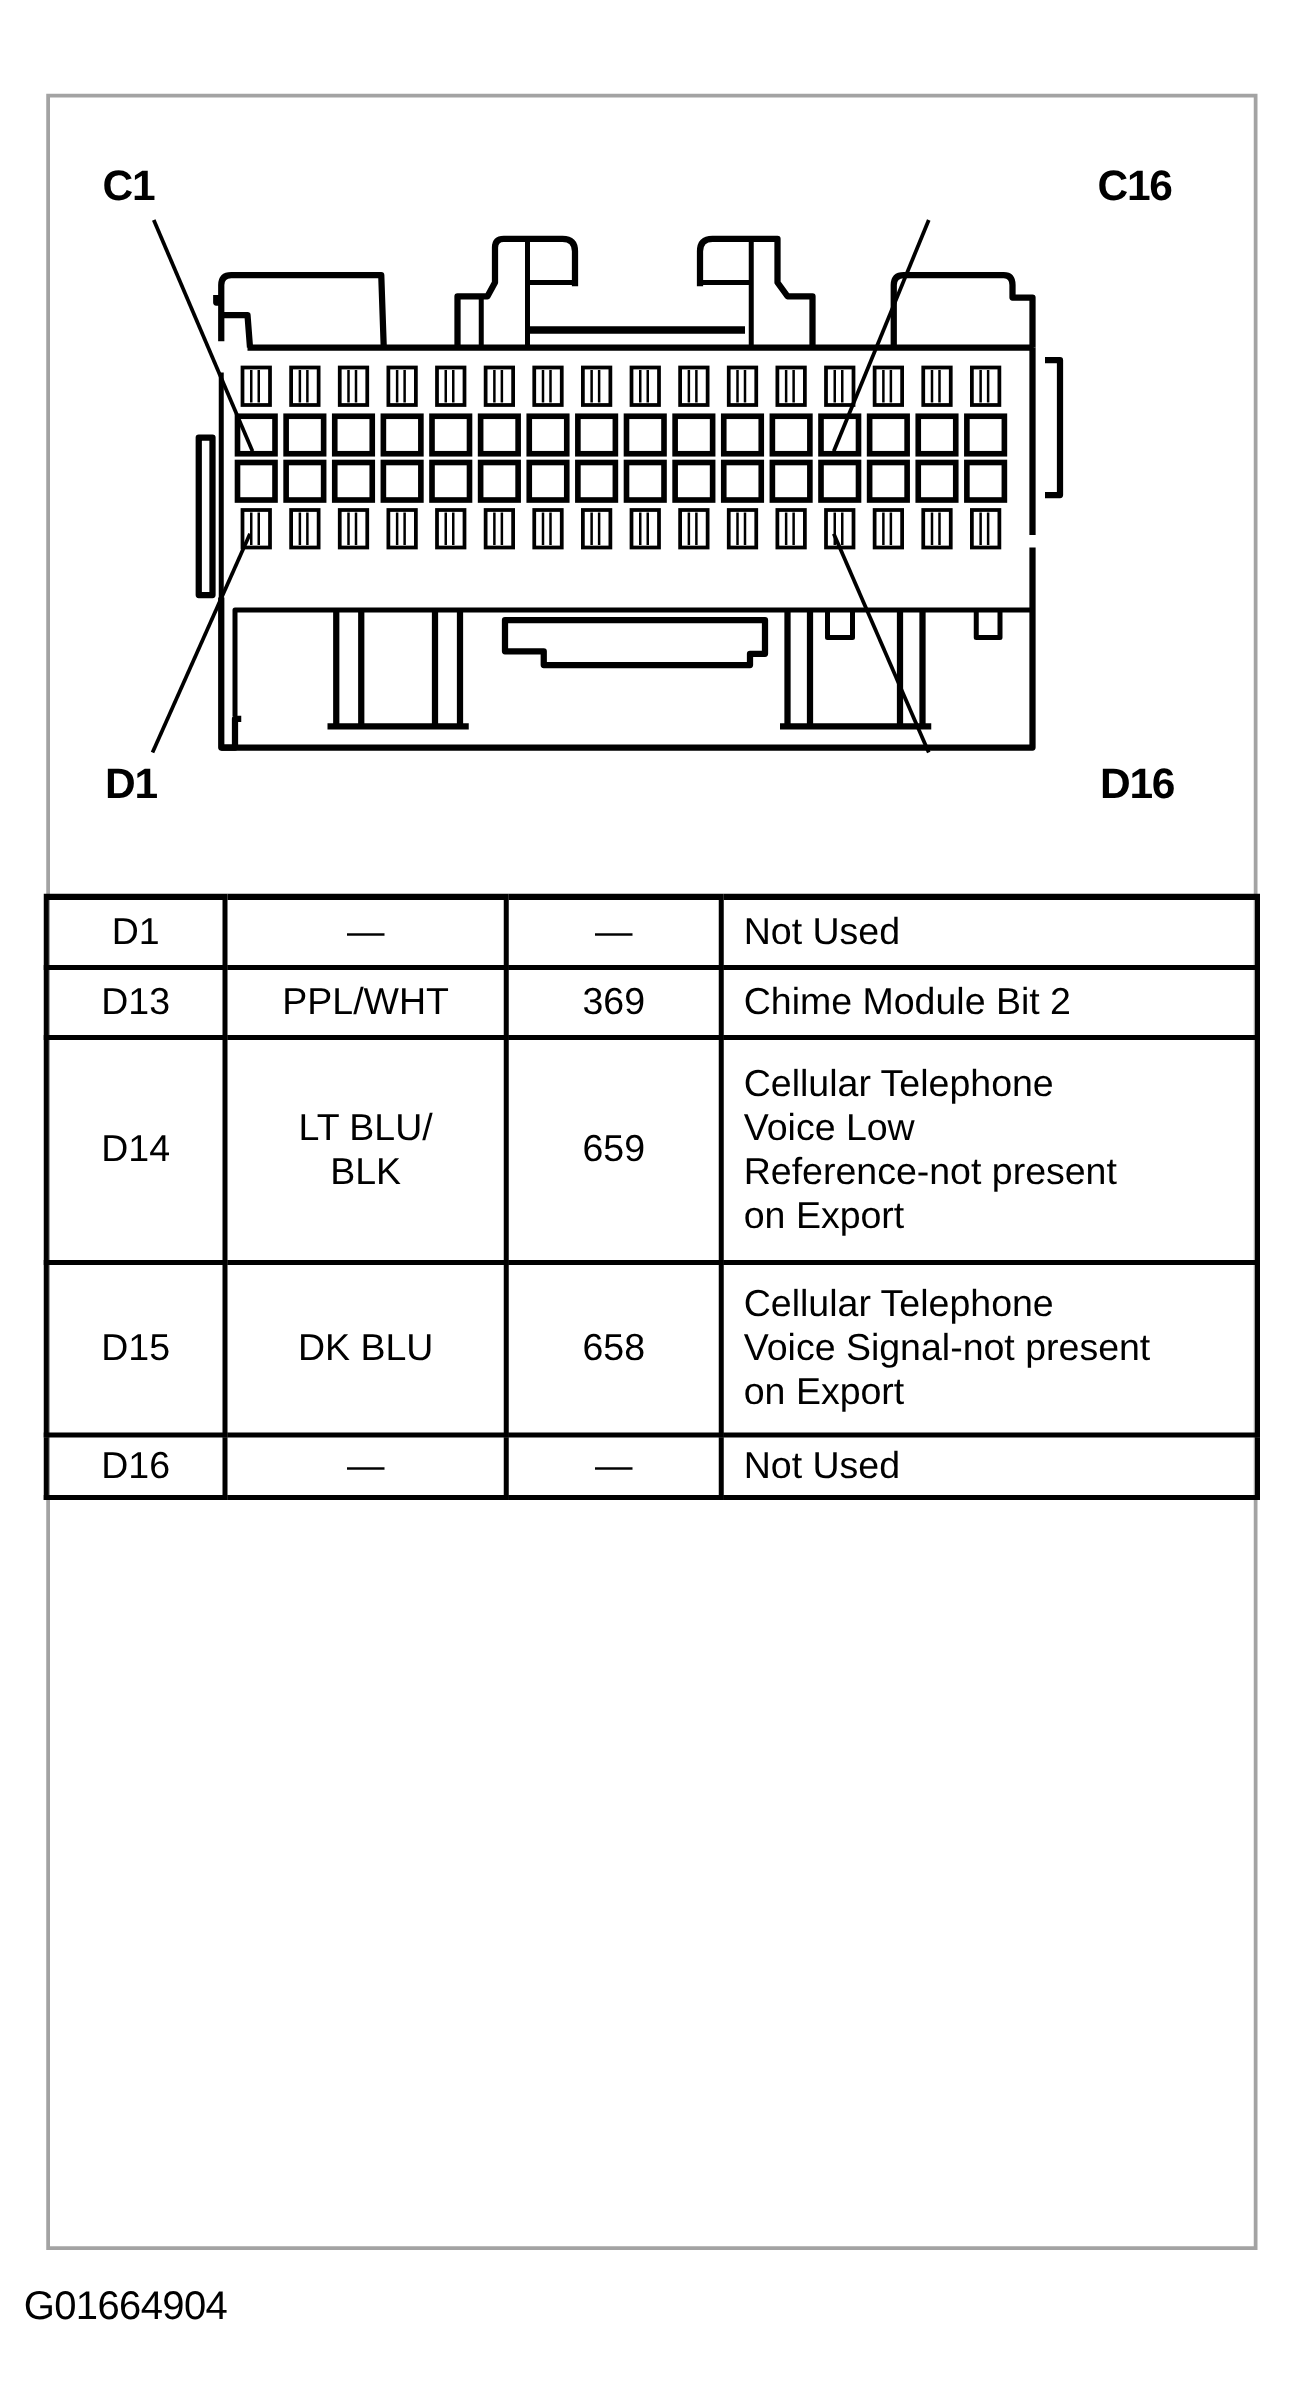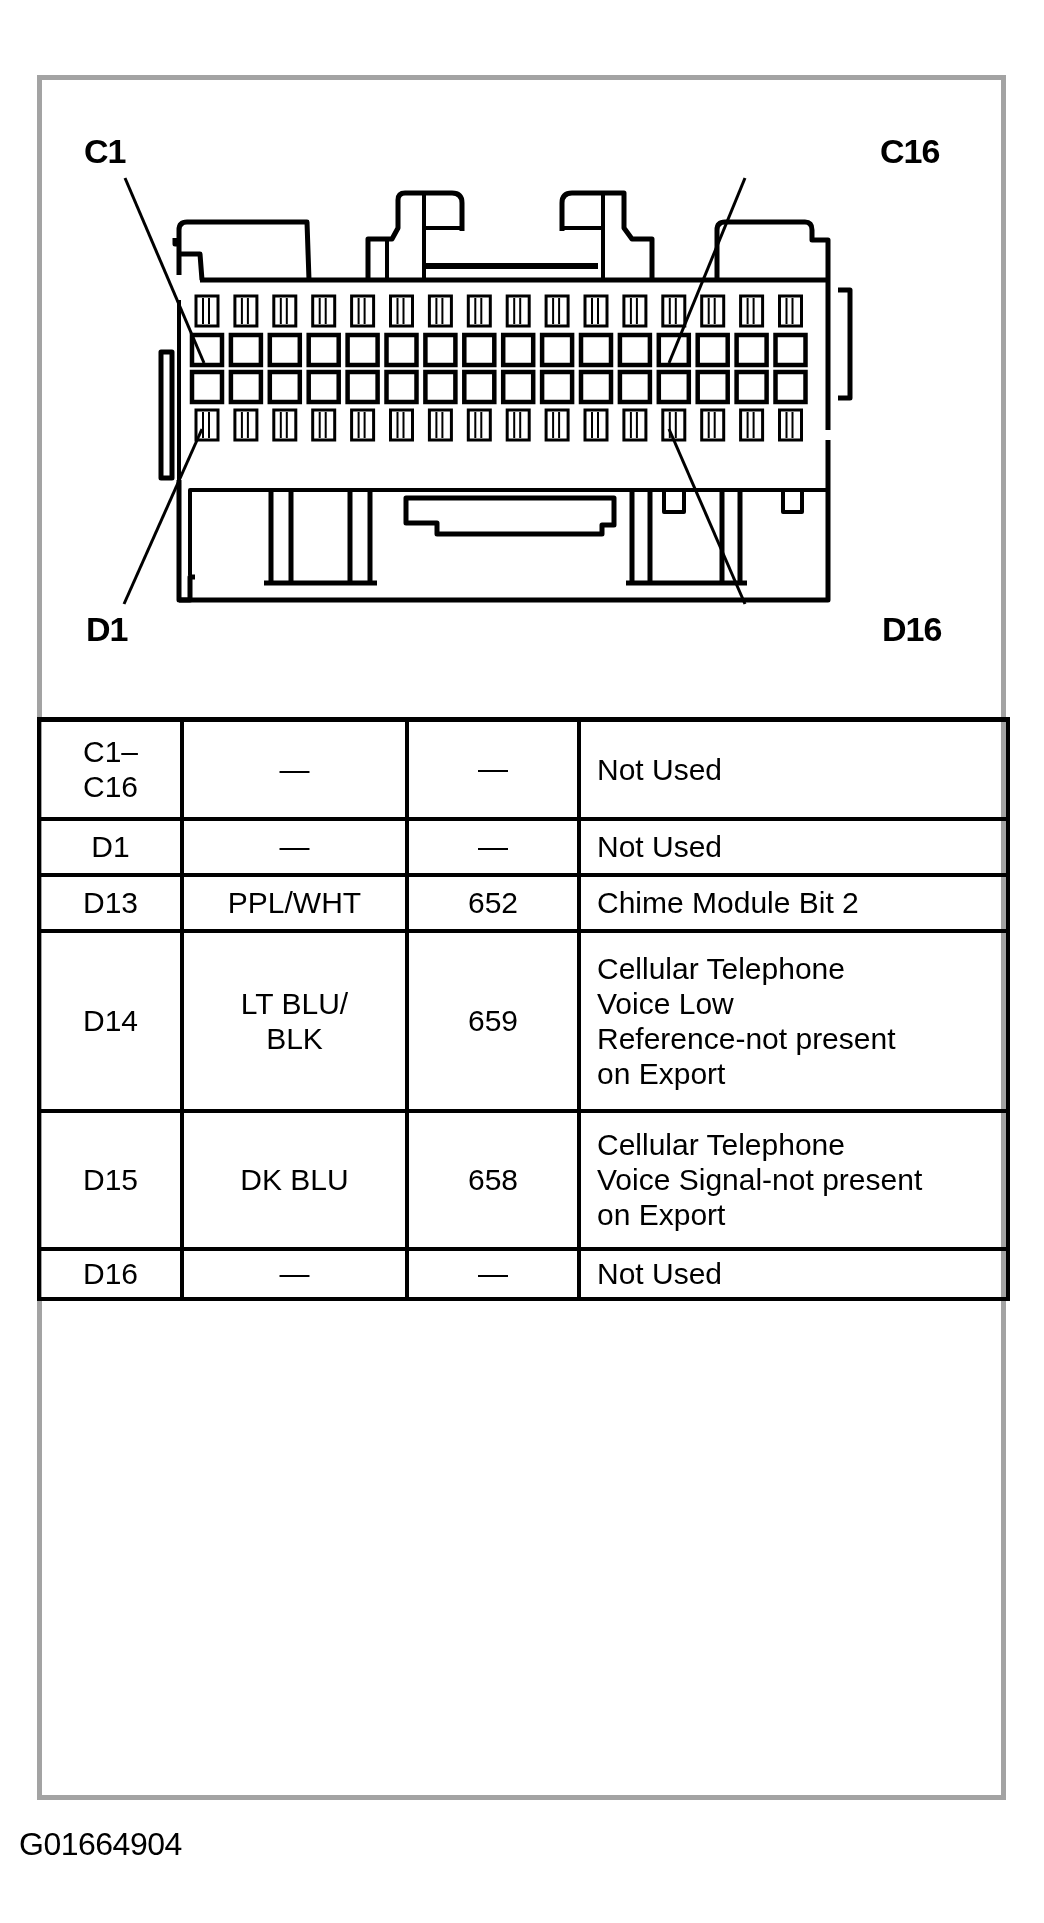--- a/index.html
+++ b/index.html
@@ -1,19 +1,19 @@
 <!DOCTYPE html>
 <html><head>
 <meta charset="utf-8">
 <style>
   html, body { margin:0; padding:0; background:#ffffff; }
   body { width:1044px; height:1923px; position:relative; overflow:hidden;
          font-family:"Liberation Sans", "DejaVu Sans", sans-serif; color:#000; }
   .frame { position:absolute; left:37px; top:75px; width:969px; height:1725px;
-           box-sizing:border-box; border:5px solid #a3a3a3; }
+           box-sizing:border-box; border:3px solid #a3a3a3; }
   .diagram { position:absolute; left:0; top:0; width:959px; height:637px; }
   .diagram svg { position:absolute; left:0; top:0; }
   .pin-label { position:absolute; font-size:34px; font-weight:bold; letter-spacing:-1px; }
   table.pins { position:absolute; left:-5px; top:637px; width:969px; border-collapse:collapse;
                table-layout:fixed; }
   table.pins td, table.pins th { border:4px solid #000; padding:0; vertical-align:middle; }
   table.pins tr:first-child td { border-top-width:5px; }
   .partinfo-label { text-align:center; font-weight:bold; font-size:30px; line-height:36px; }
   .partinfo-list { font-weight:bold; font-size:30px; line-height:36px; padding-left:18px !important; }
   .partinfo-list ul { list-style:none; margin:0; padding:0; }
@@ -225,58 +225,43 @@
   <table class="pins">
     <colgroup>
       <col style="width:143px">
       <col style="width:225px">
       <col style="width:172px">
       <col style="width:429px">
     </colgroup>
     <tbody>
     </tbody>
       <tbody id="pin-rows">
-        <tr style="height: 99px;">
-          <td class="c">
-            <div>C1–</div>
-            <div>C16</div>
+        <tr style="height: 56px;">
+          <td class="c">
+            <div>D1</div>
           </td>
           <td class="c">
             <div>—</div>
           </td>
           <td class="num">
             <div>—</div>
           </td>
           <td class="f">
             <div>Not Used</div>
           </td>
         </tr>
         <tr style="height: 56px;">
           <td class="c">
-            <div>D1</div>
-          </td>
-          <td class="c">
-            <div>—</div>
-          </td>
-          <td class="num">
-            <div>—</div>
-          </td>
-          <td class="f">
-            <div>Not Used</div>
-          </td>
-        </tr>
-        <tr style="height: 56px;">
-          <td class="c">
             <div>D13</div>
           </td>
           <td class="c">
             <div>PPL/WHT</div>
           </td>
           <td class="num">
-            <div>652</div>
+            <div>369</div>
           </td>
           <td class="f">
             <div>Chime Module Bit 2</div>
           </td>
         </tr>
         <tr style="height: 180px;">
           <td class="c">
             <div>D14</div>
           </td>
           <td class="c">

